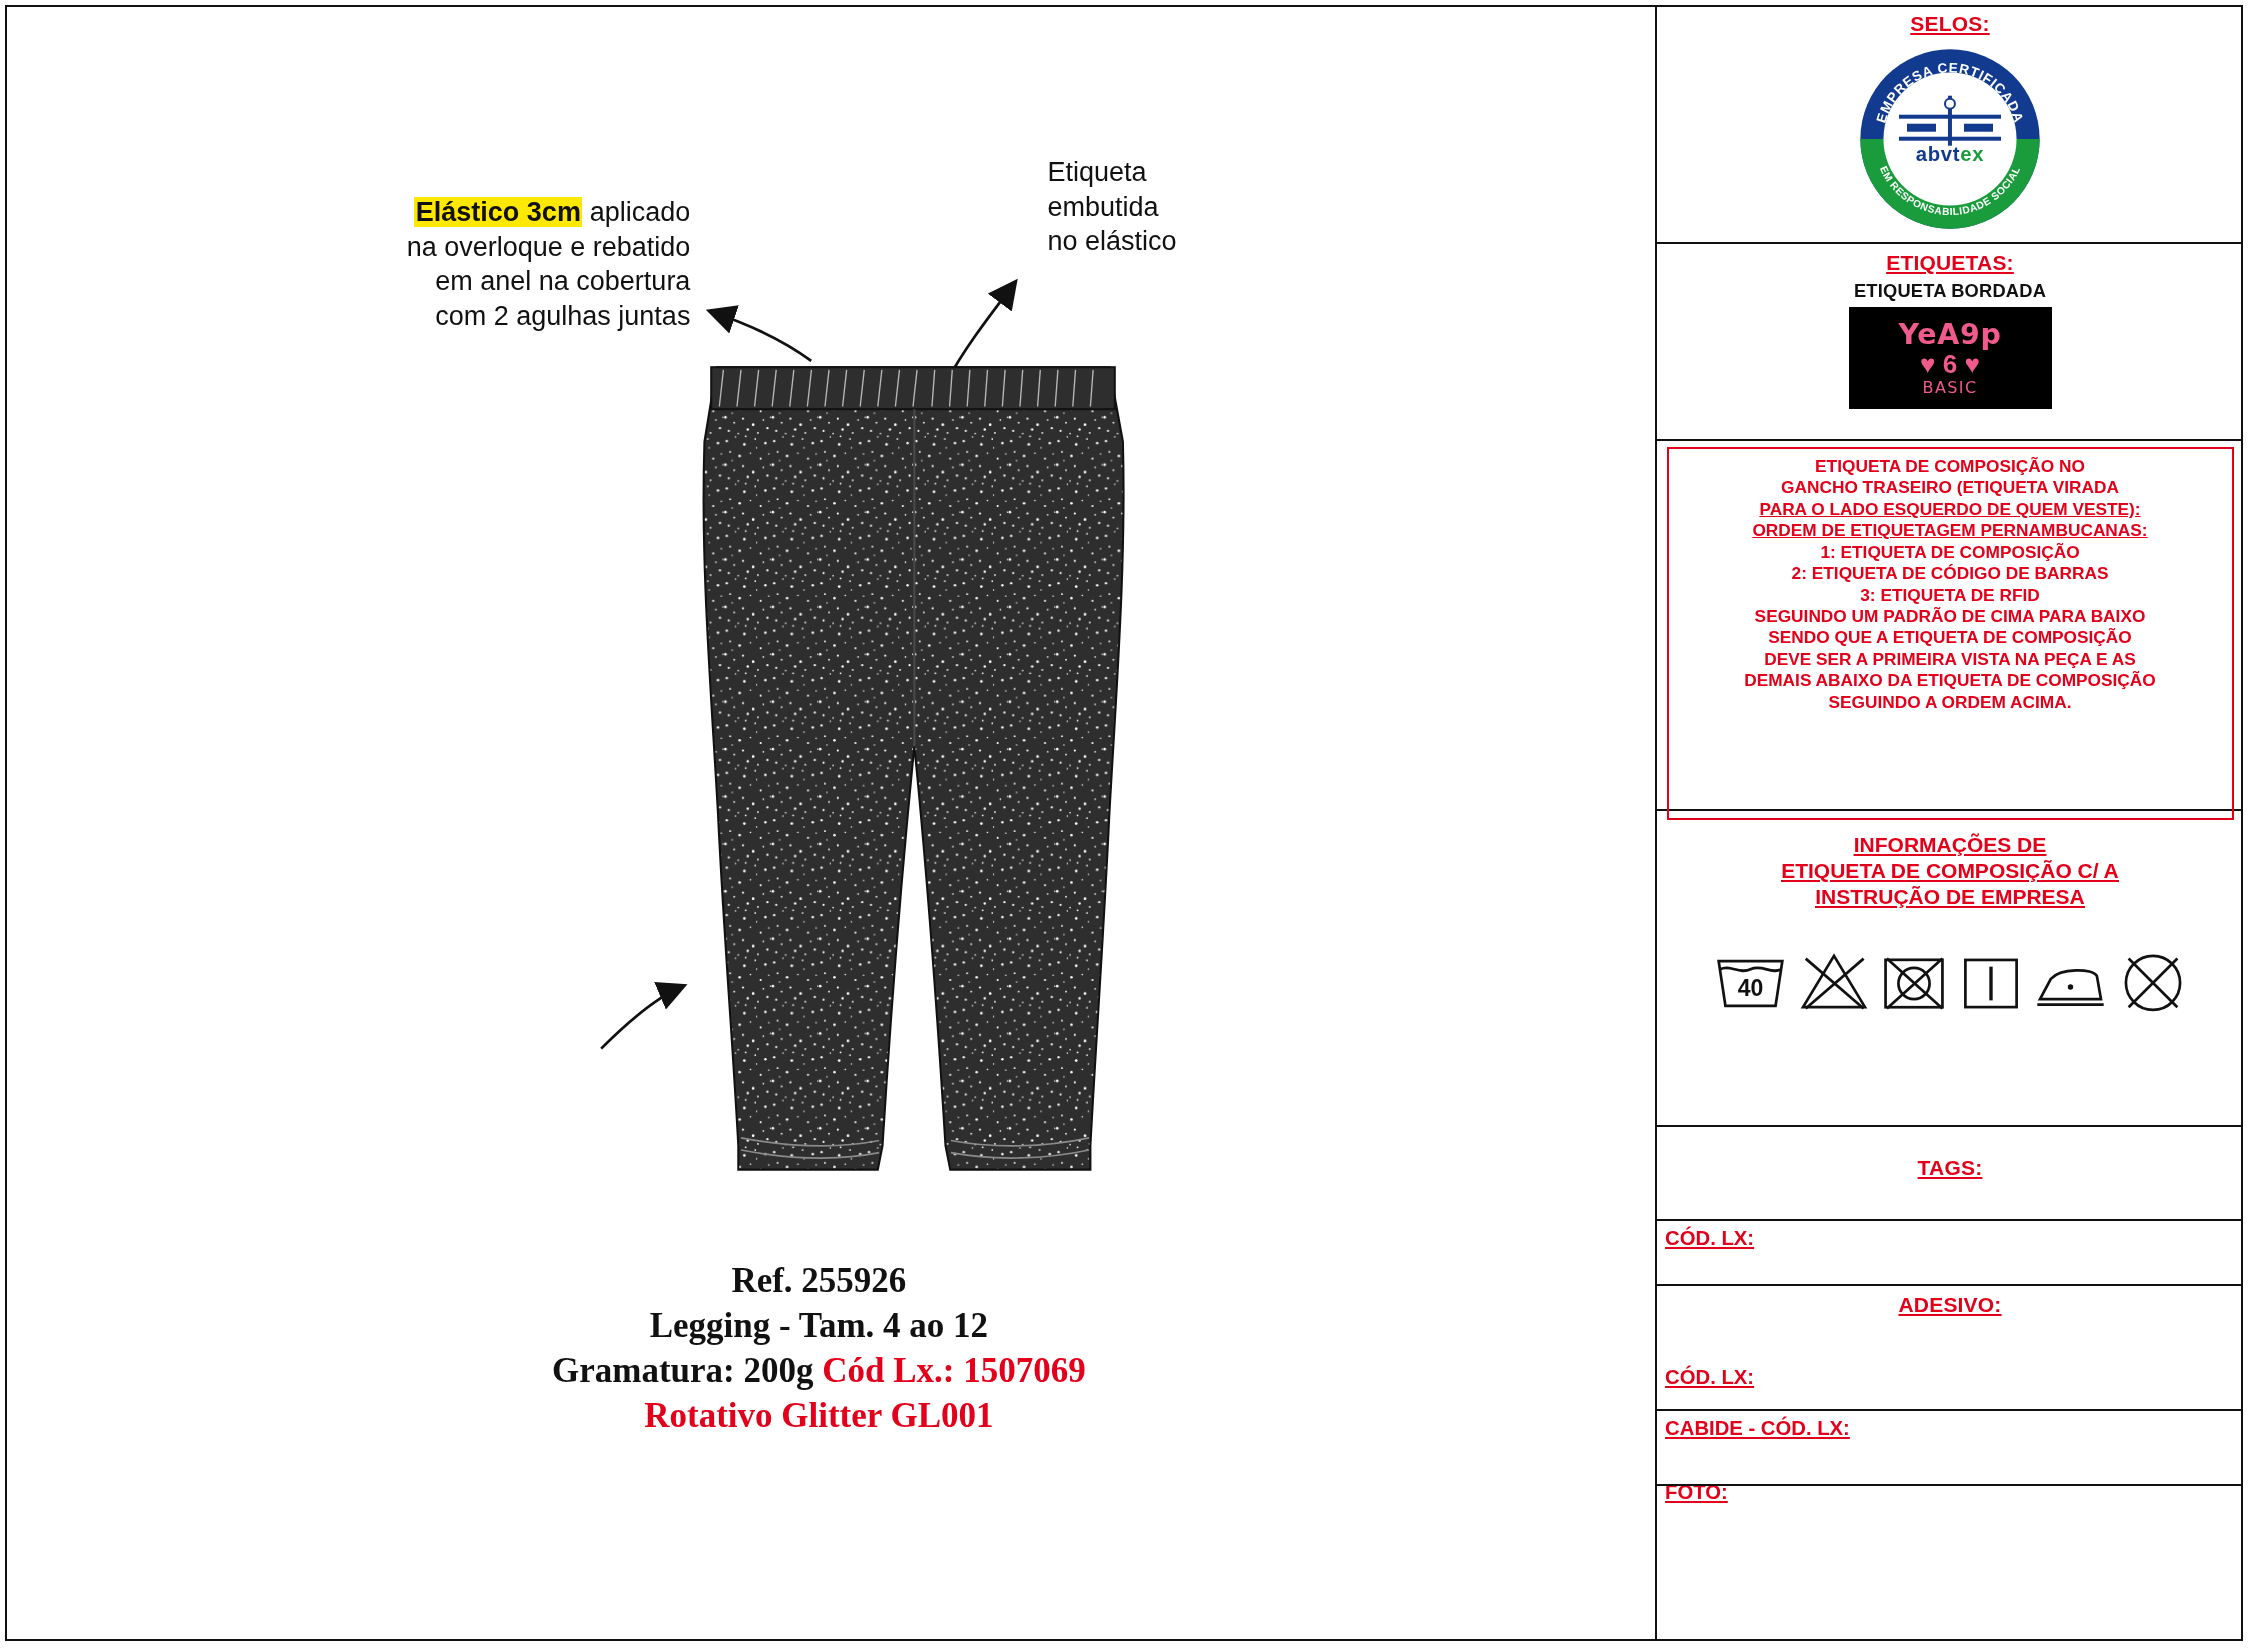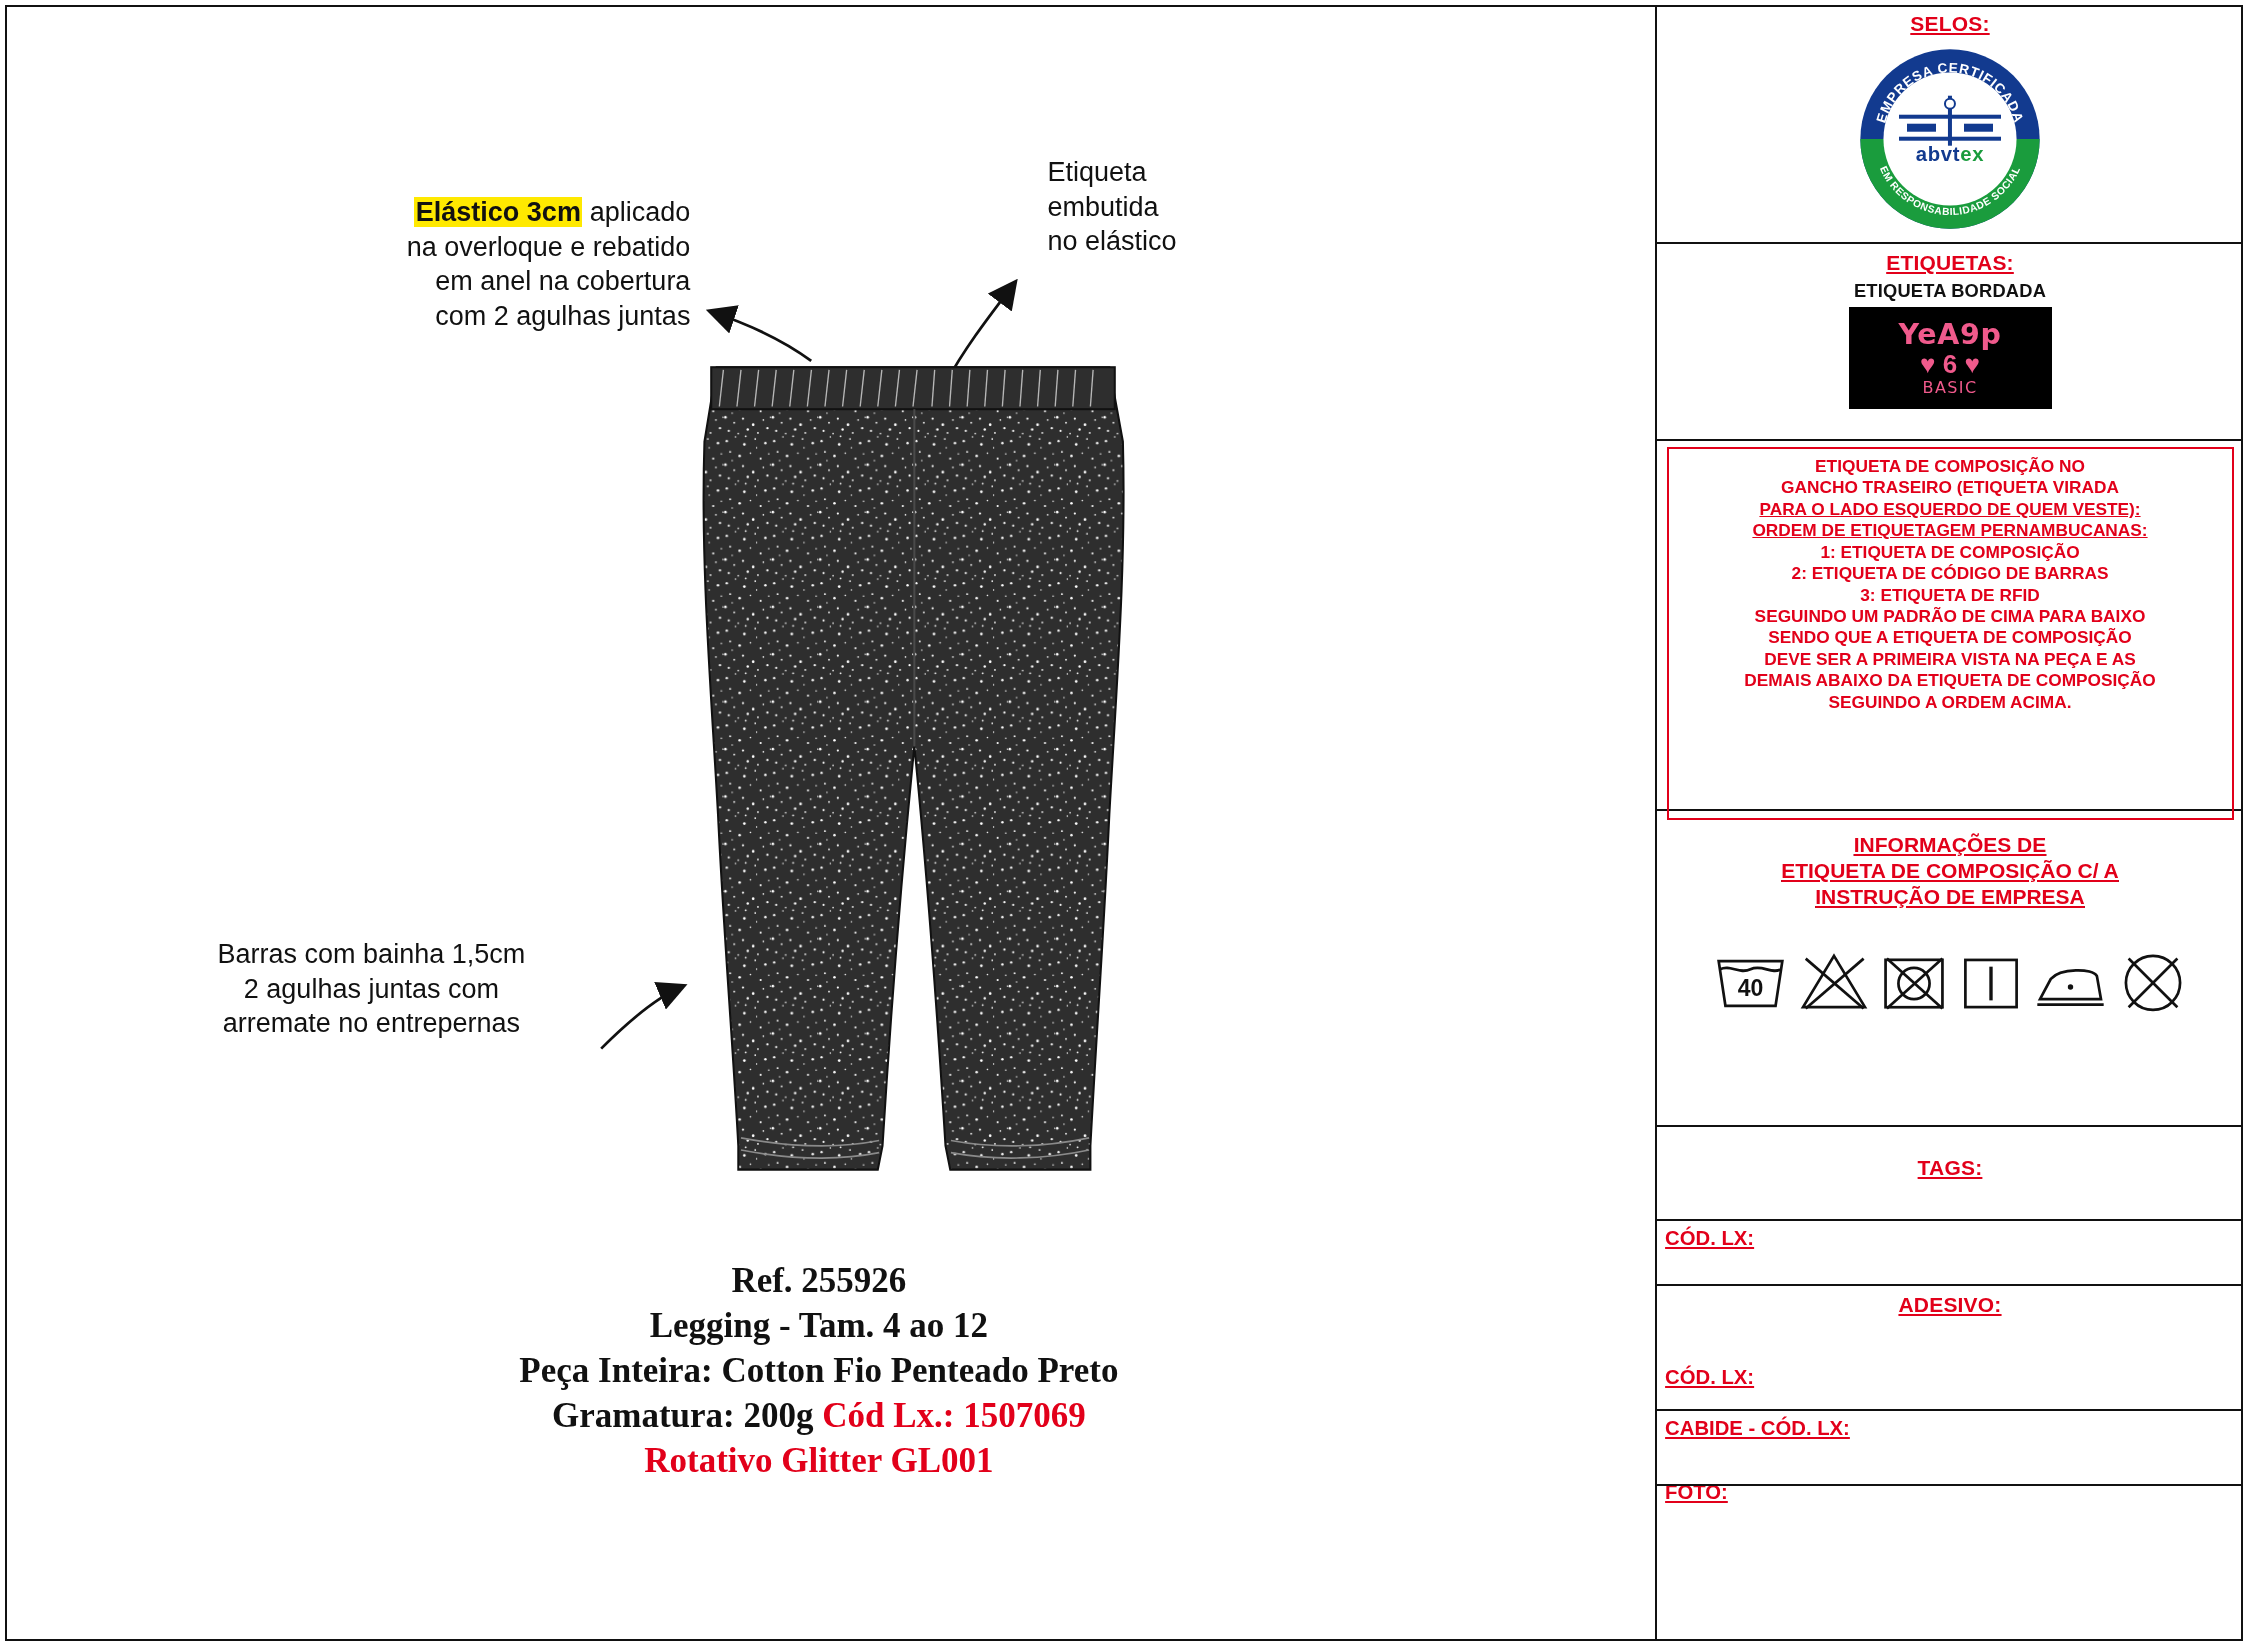--- a/index.html
+++ b/index.html
@@ -307,25 +307,20 @@
       <span>em anel na cobertura</span><br>
       <span>com 2 agulhas juntas</span>
     </div>
 
     <div class="note" style="left:1042px; top:150px; width:325px;">
       <span>Etiqueta</span><br>
       <span>embutida</span><br>
       <span>no elástico</span>
     </div>
 
-    <div class="note center" style="left:122px; top:932px; width:488px;">
-      <span>Barras com bainha 1,5cm</span><br>
-      <span>2 agulhas juntas com</span><br>
-      <span>arremate no entrepernas</span>
-    </div>
 
     <svg class="arrow-layer" viewBox="0 0 2434 2414">
       <defs>
         <marker id="ah" markerWidth="11" markerHeight="11" refX="9" refY="5.5" orient="auto">
           <path d="M0,0 L11,5.5 L0,11 z" fill="#111"></path>
         </marker>
       </defs>
 
       <path d="M1190,525 C1150,495 1095,470 1042,452" stroke="#111" stroke-width="4" fill="none" marker-end="url(#ah)"></path>
 
@@ -416,21 +411,20 @@
         <path d="M96,1178 C170,1192 240,1194 300,1182" stroke="#8a8a8a" stroke-width="2.5" fill="none"></path>
         <path d="M96,1196 C170,1210 240,1212 300,1200" stroke="#8a8a8a" stroke-width="2.5" fill="none"></path>
         <path d="M406,1182 C470,1194 545,1192 610,1178" stroke="#8a8a8a" stroke-width="2.5" fill="none"></path>
         <path d="M406,1200 C470,1212 545,1210 610,1196" stroke="#8a8a8a" stroke-width="2.5" fill="none"></path>
       </svg>
     </div>
 
     <div class="caption">
       <div class="l">Ref. 255926</div>
       <div class="l">Legging - Tam. 4 ao 12</div>
-      <div class="l">Peça Inteira: Cotton  Fio Penteado Preto</div>
       <div class="l">
         <span>Gramatura: 200g </span><span class="red">Cód Lx.: 1507069</span>
       </div>
       <div class="l all-red">Rotativo Glitter GL001</div>
     </div>
   </div>
 
   <div class="right-col">
 
     <div class="rc-cell" id="cell-selos">

